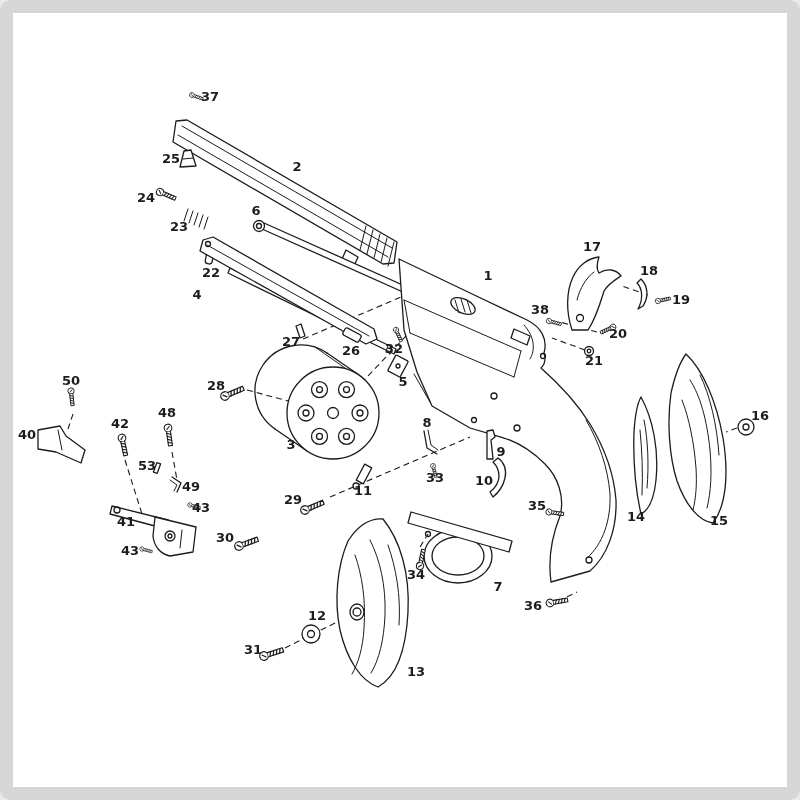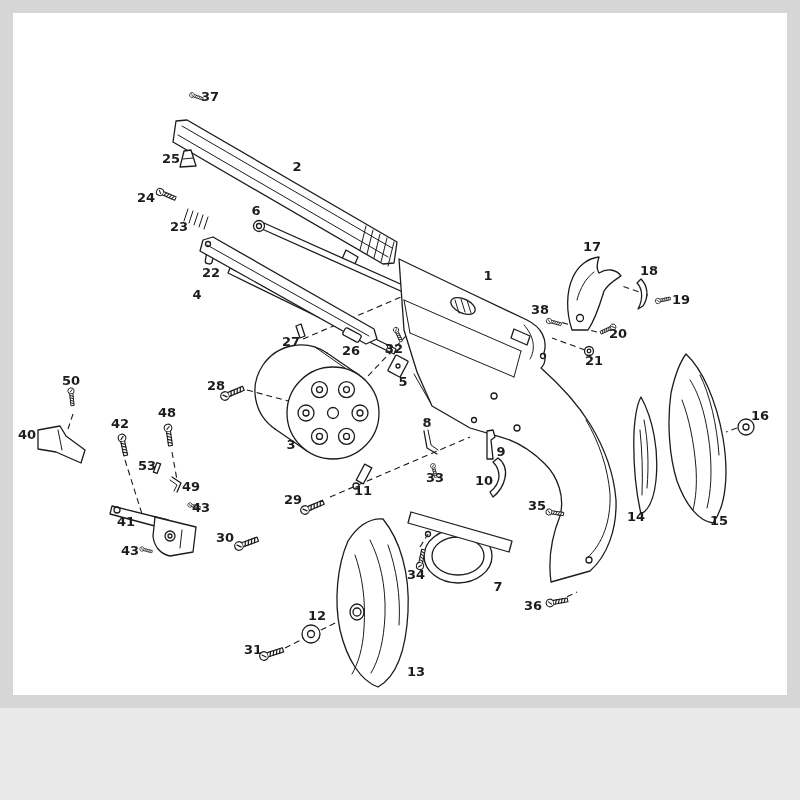--- a/index.html
+++ b/index.html
@@ -1,17 +1,17 @@
 <!DOCTYPE html>
 <html style="--line: #1c1c1c; --bg: #ffffff; --border: #d6d6d6;"><head>
 <meta charset="utf-8">
 <style>
   :root { --line:#1c1c1c; --bg:#ffffff; --border:#d6d6d6; }
   html,body{margin:0;padding:0;background:#e9e9e9;}
-  .page{position:relative;width:800px;height:708px;background:var(--bg);overflow:hidden;}
+  .page{position:relative;width:800px;height:800px;background:var(--bg);overflow:hidden;border-radius:11px;}
   .page svg{position:absolute;left:0;top:0;width:800px;height:800px;}
   .page-border{position:absolute;left:0;top:0;right:0;bottom:0;border:13px solid var(--border);box-sizing:border-box;pointer-events:none;}
   .d{stroke:var(--line);stroke-width:1.3;fill:none;stroke-linecap:round;stroke-linejoin:round;}
   .f{fill:var(--bg);}
   .t{stroke-width:1;}
   .dash{stroke:var(--line);stroke-width:1.1;fill:none;stroke-dasharray:6 4;stroke-linecap:butt;}
   #labels-layer text{fill:var(--line);font:bold 13px "DejaVu Sans",sans-serif;text-anchor:middle;stroke:none;}
 </style>
 </head>
 <body>

